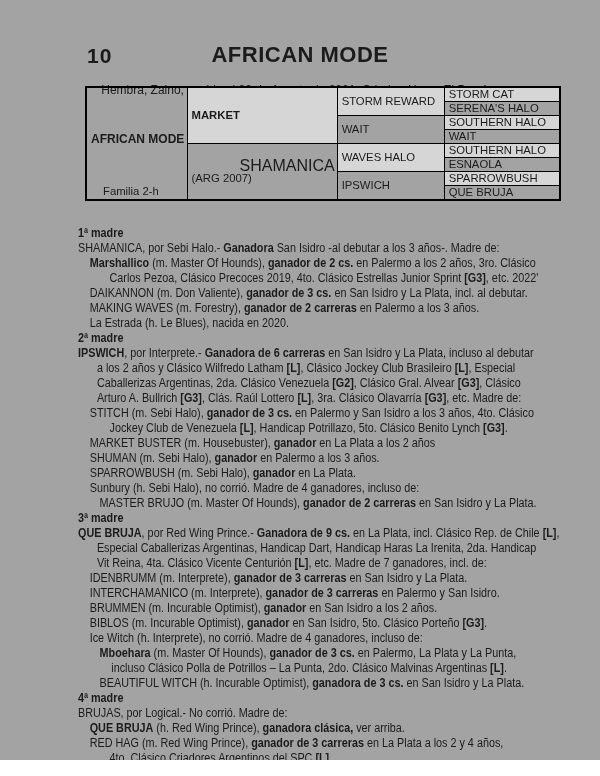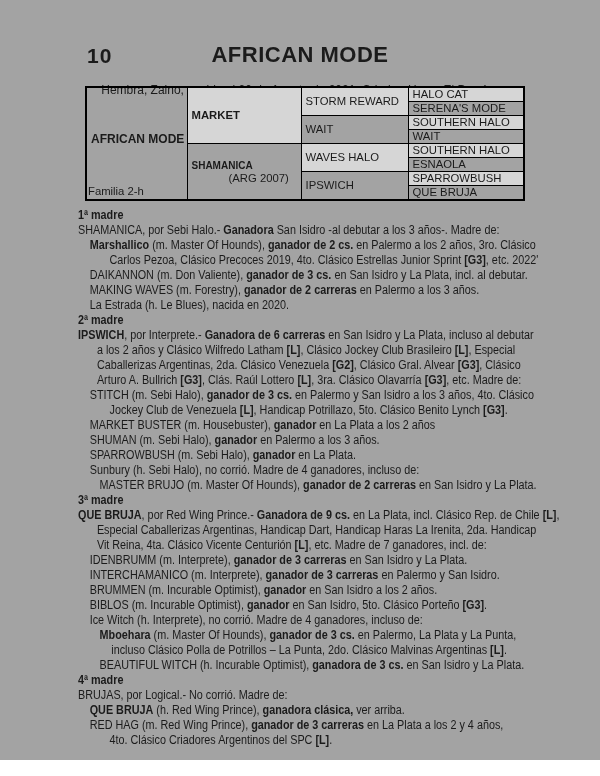--- a/index.html
+++ b/index.html
@@ -18,26 +18,26 @@
   table.pedigree td {
     border:1px solid #000; font-size:11.3px; line-height:13px;
     padding:0 2px 0 4px; vertical-align:middle; white-space:nowrap; overflow:hidden;
   }
   table.pedigree tr { height:14px; }
   .shaded { background:#d6d6d6; }
   .bold-cell { font-weight:normal; }
   .name-cell { font-weight:bold; font-size:12px; }
   .subject-cell { position:relative; }
   .subject-name { position:absolute; top:46%; transform:translateY(-50%); left:4px; font-weight:bold; font-size:12px; }
-  .family-name  { position:absolute; bottom:1px; left:1px; font-weight:normal; font-size:11.3px; }
-  .dam-name   { font-weight:bold; font-size:10px; }
-  .dam-origin { font-weight:normal; font-size:11.3px;margin-left:37px; }
+  .family-name  { position:absolute; bottom:1px; left:16px; font-weight:normal; font-size:11.3px; }
+  .dam-name   { font-weight:normal; font-size:16px;margin-left:48px; }
+  .dam-origin { font-weight:normal; font-size:11.3px; }
 
   
-  .bodytext { position:absolute; top:208px; left:78px; width:520px; }
+  .bodytext { position:absolute; top:226px; left:78px; width:520px; }
   .tline {
     height:15px; line-height:15px; font-size:12px; white-space:pre;
     transform:scaleX(0.9); transform-origin:0 0;
   }
   .tline.h { font-weight:bold; }
   .tline .b { font-weight:bold; }
   .i0 { padding-left:0; }
   .i1 { padding-left:21px; }
   .i2 { padding-left:13px; }
   .i3 { padding-left:35px; }
@@ -62,24 +62,24 @@
           <col style="width:116px">
       </colgroup>
       <tbody>
           <tr>
         <td rowspan="8" class="subject-cell">
           <div class="subject-name">AFRICAN MODE</div>
           <div class="family-name">Familia 2-h</div>
         </td>
         <td rowspan="4" class="shaded name-cell">MARKET</td>
         <td rowspan="2" class="shaded">STORM REWARD</td>
-        <td class="shaded">HALO CAT</td>
+        <td class="shaded">STORM CAT</td>
       </tr>
       <tr>
-        <td>SERENA'S MODE</td>
+        <td>SERENA'S HALO</td>
       </tr>
       <tr>
         <td rowspan="2">WAIT</td>
         <td class="shaded bold-cell">SOUTHERN HALO</td>
       </tr>
       <tr>
         <td>WAIT</td>
       </tr>
       <tr>
         <td rowspan="4">

